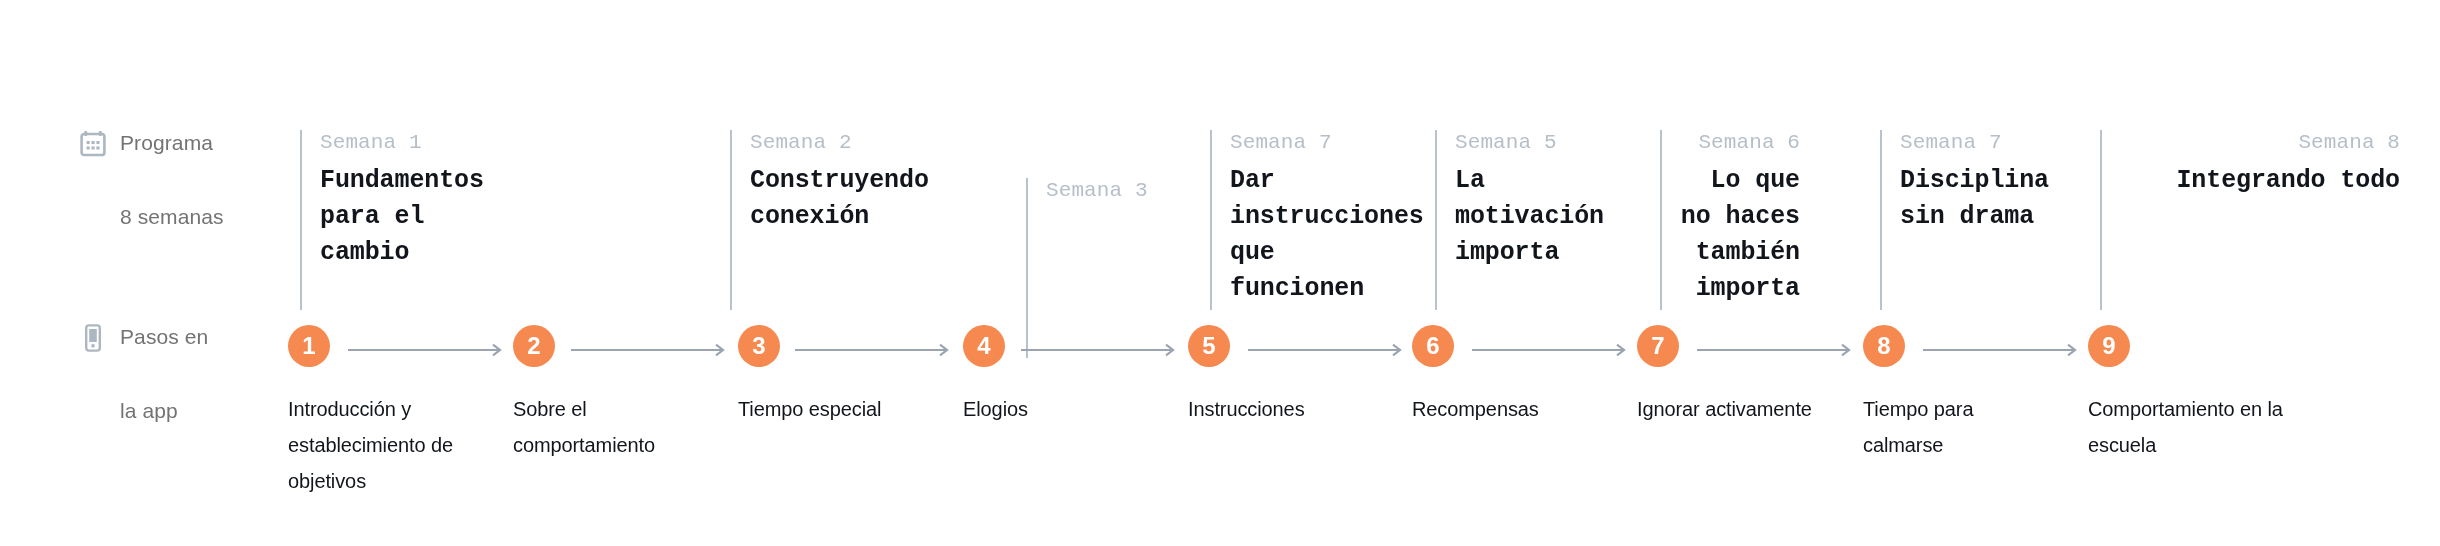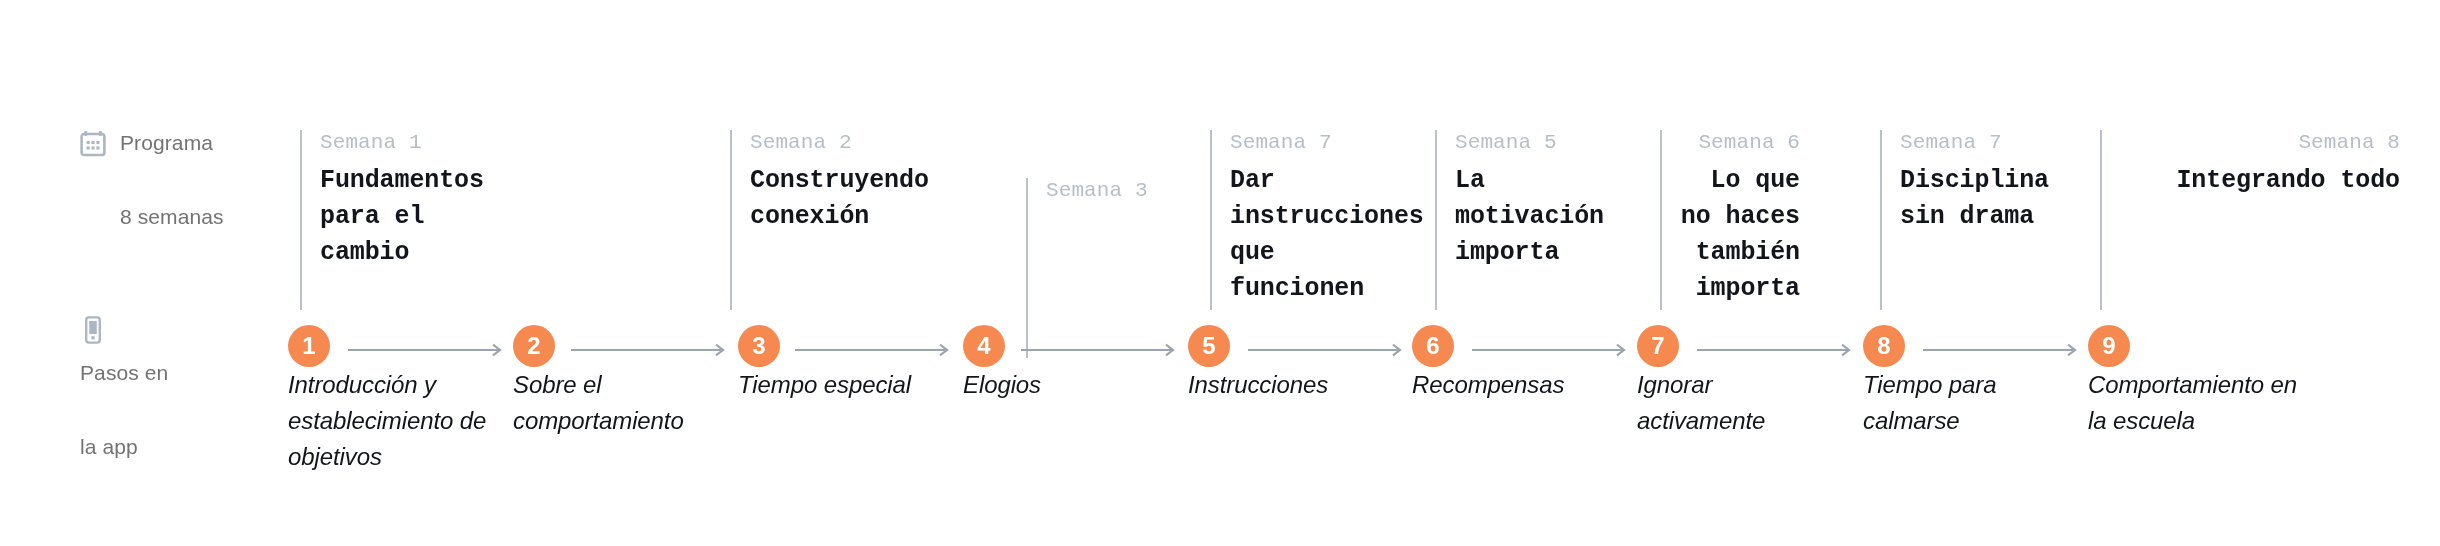--- a/index.html
+++ b/index.html
@@ -25,21 +25,21 @@
   
   .rail {
     position: absolute;
     left: 80px;
     width: 210px;
     display: flex;
     align-items: flex-start;
     gap: 14px;
   }
   .rail-program { top: 128px; }
-  .rail-steps   { top: 314px; flex-direction: column; }
+  .rail-steps   { top: 322px; }
 
   .rail-icon {
     flex: 0 0 auto;
     width: 26px;
     height: 28px;
     margin-top: 2px;
     color: #adb7c2;
   }
   .rail-icon svg { display: block; width: 26px; height: 28px; }
 
@@ -114,26 +114,26 @@
     color: #ffffff;
     font-size: 24px;
     font-weight: 700;
     display: flex;
     align-items: center;
     justify-content: center;
     line-height: 1;
     box-sizing: border-box;
   }
   .step-label {
-    font-size: 24px;
+    margin-top: 24px;
+    font-size: 20px;
     line-height: 36px;
     color: #12161c;
     font-weight: 400;
     letter-spacing: -0.1px;
-    font-style: italic;
   }
 
   .connector {
     position: absolute;
     top: 344px;
     height: 12px;
   }
   .connector svg { display: block; overflow: visible; }
 </style>
 </head>

